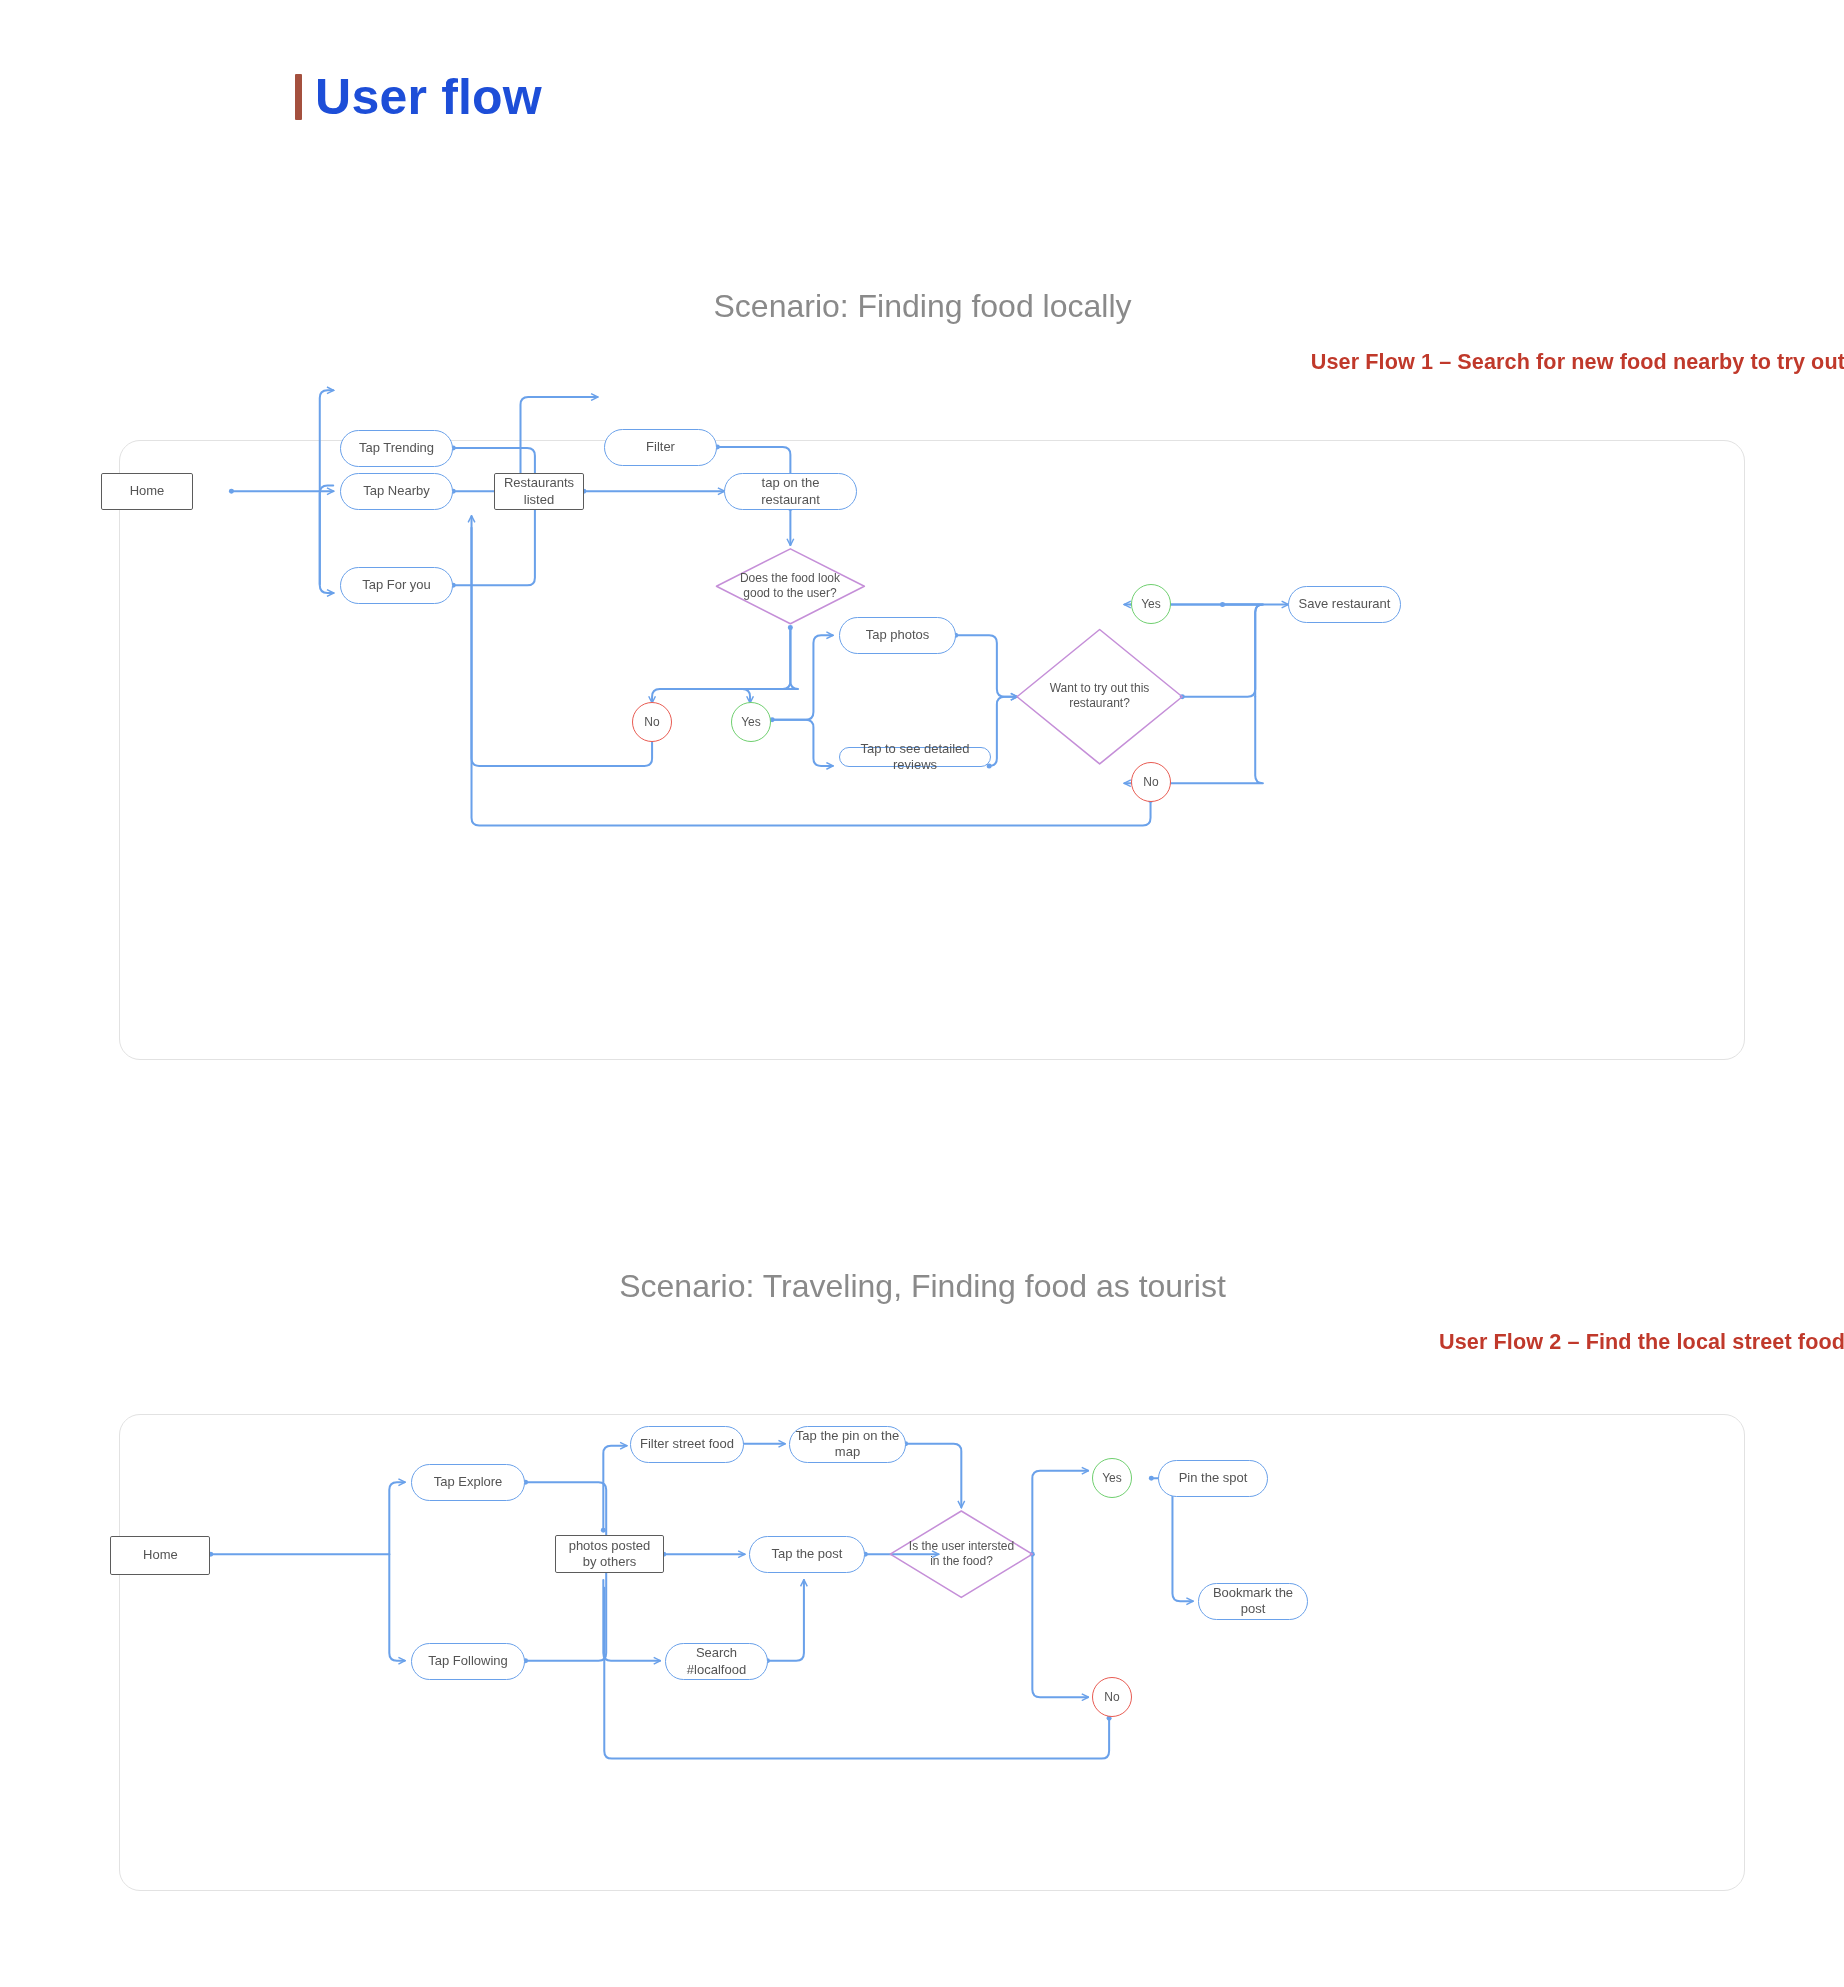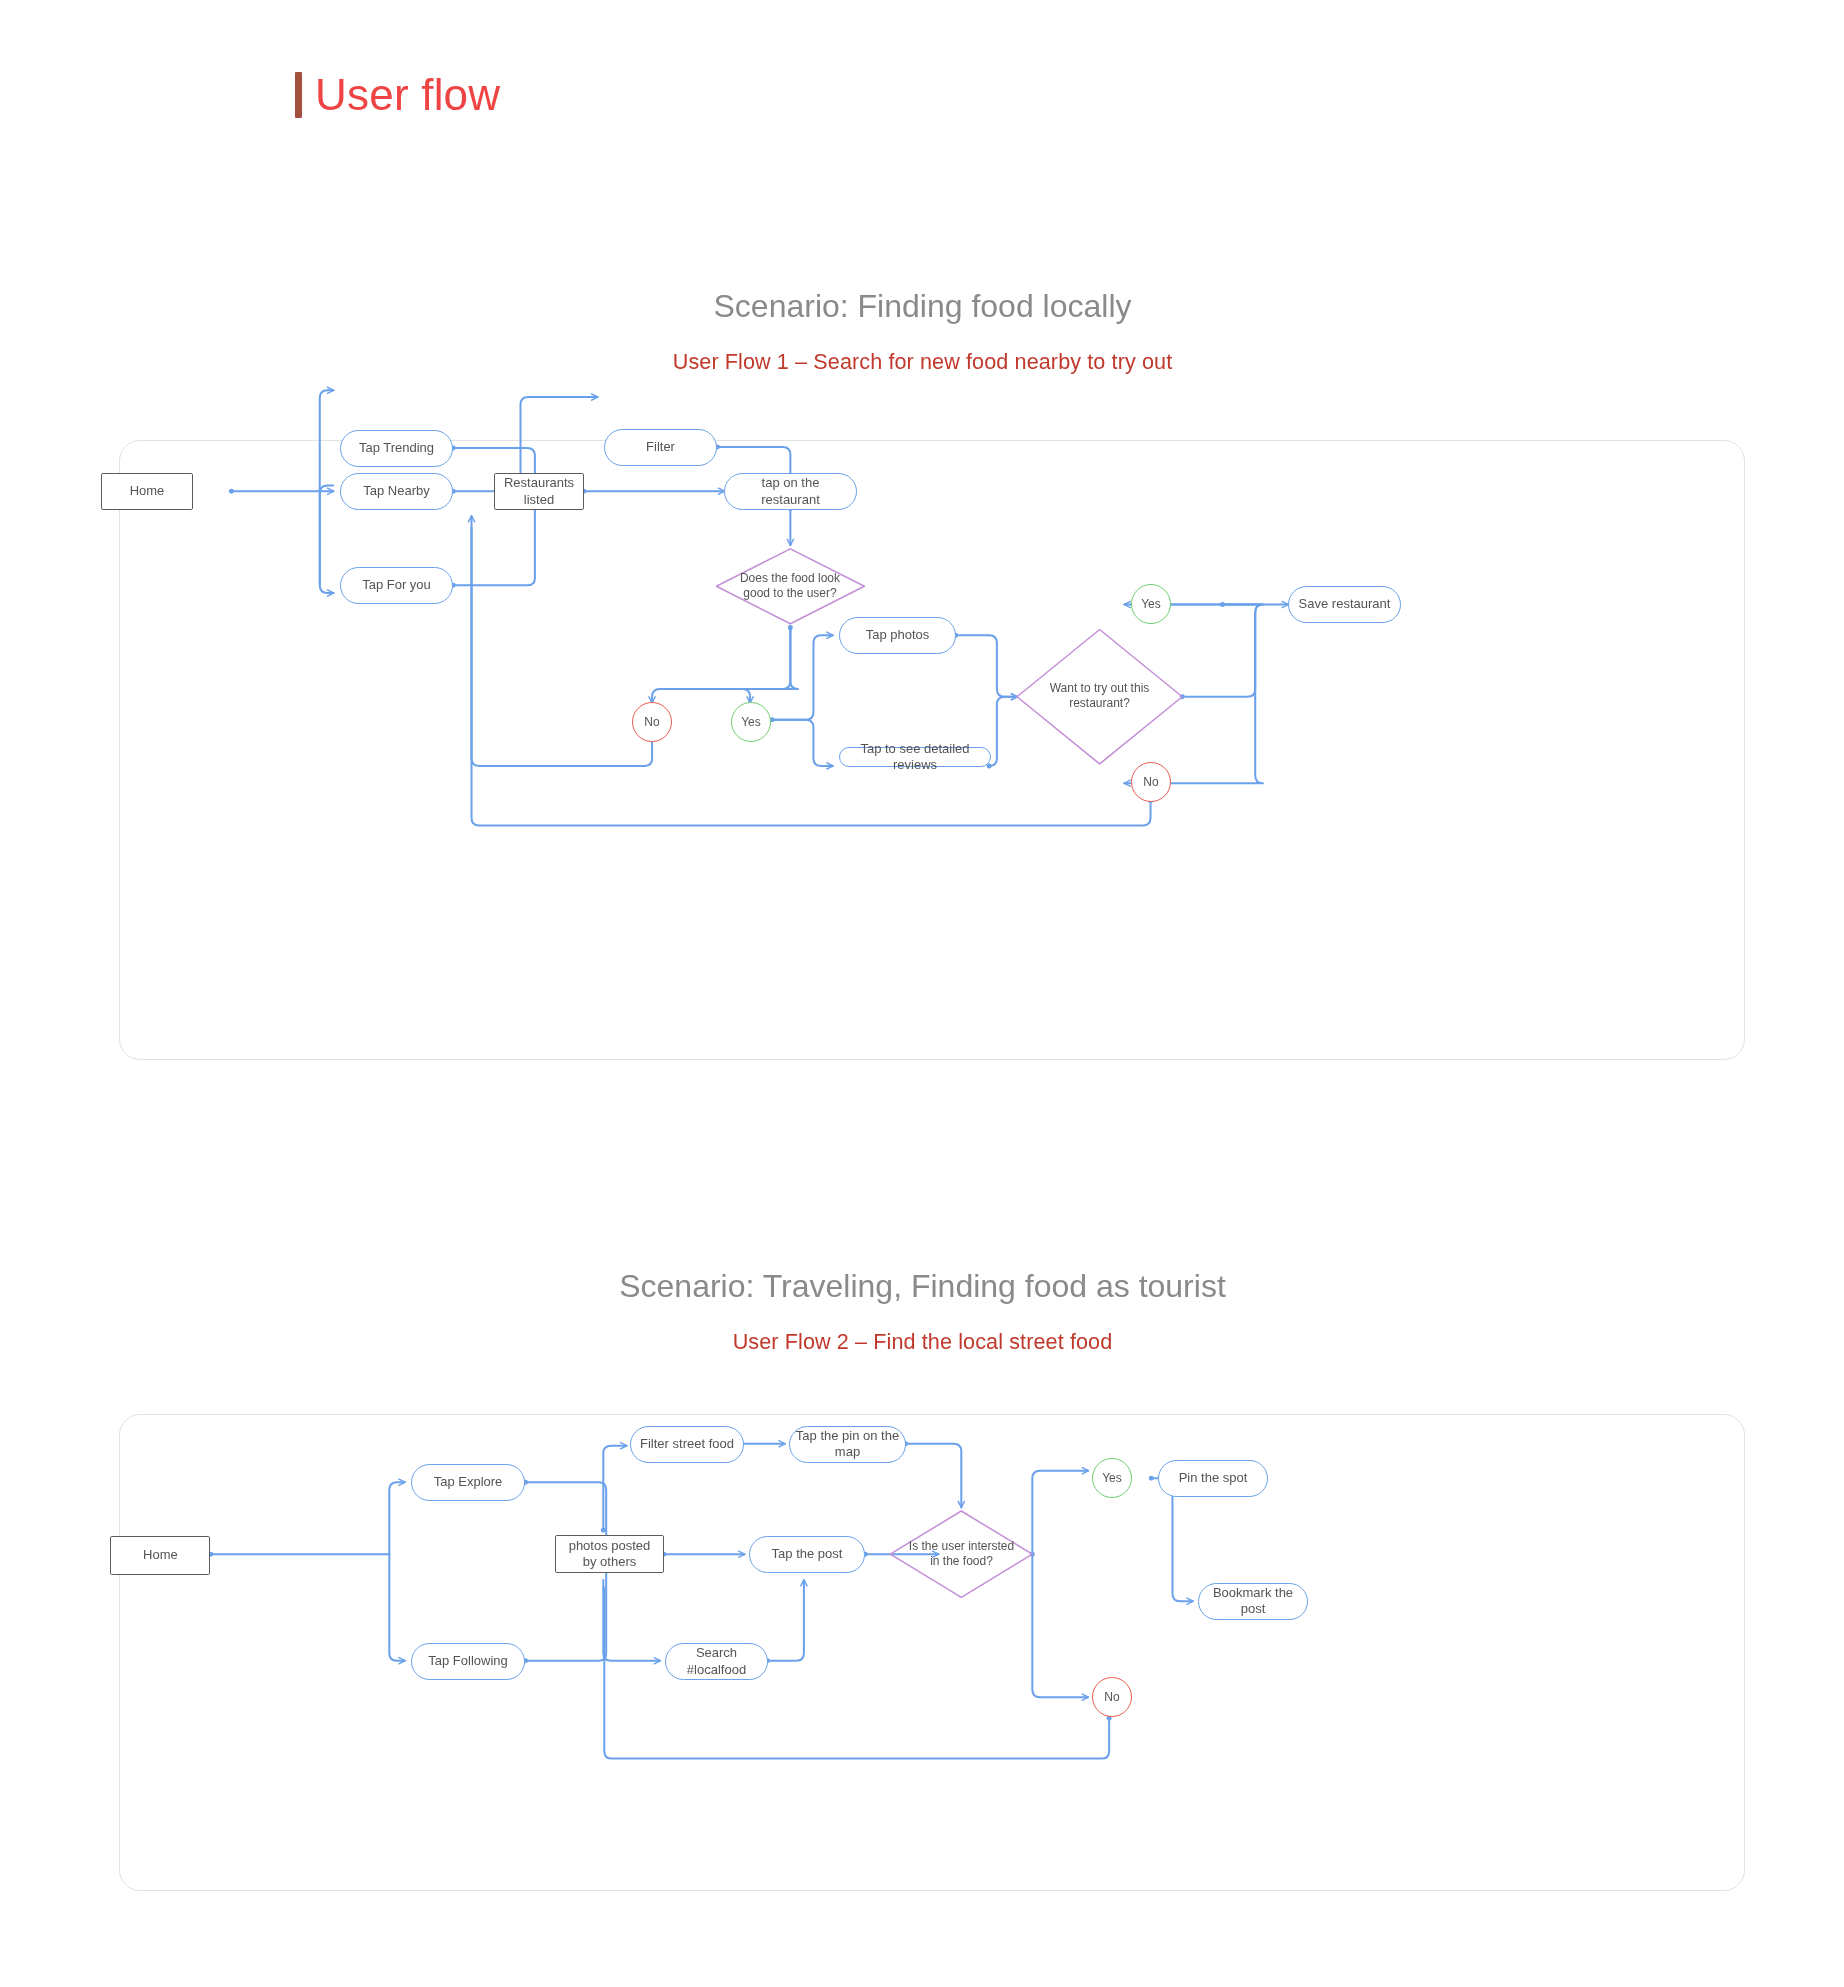--- a/index.html
+++ b/index.html
@@ -15,32 +15,32 @@
 
   
   .page-title-wrap{
     position:absolute; left:295px; top:72px;
     display:flex; align-items:center; gap:13.4px;
   }
   .title-bar{
     width:6.7px; height:46px; background:#a4503e; border-radius:1px;
   }
   .page-title{
-    font-size:44px; font-weight:400; color:#ef4444; letter-spacing:0.2px;
+    font-size:50px; font-weight:700; color:#1d4ed8; letter-spacing:0.2px;
     line-height:1;
   }
 
   
   .scenario{
     position:absolute; width:100%; text-align:center;
     font-size:32px; color:#8a8a8a; font-weight:400;
   }
   .flowlabel{
-    position:absolute; width:100%; text-align:center;
-    font-size:21.6px; color:#c0392b; font-weight:400; letter-spacing:0.1px;
+    position:absolute; width:100%; text-align:right;
+    font-size:21.6px; color:#c0392b; font-weight:700; letter-spacing:0.1px;
   }
 
   
   .card{
     position:absolute;
     border:1px solid #e2e2e2;
     border-radius:21px;
     background:#fff;
   }
   .canvas{ position:absolute; inset:0; }

